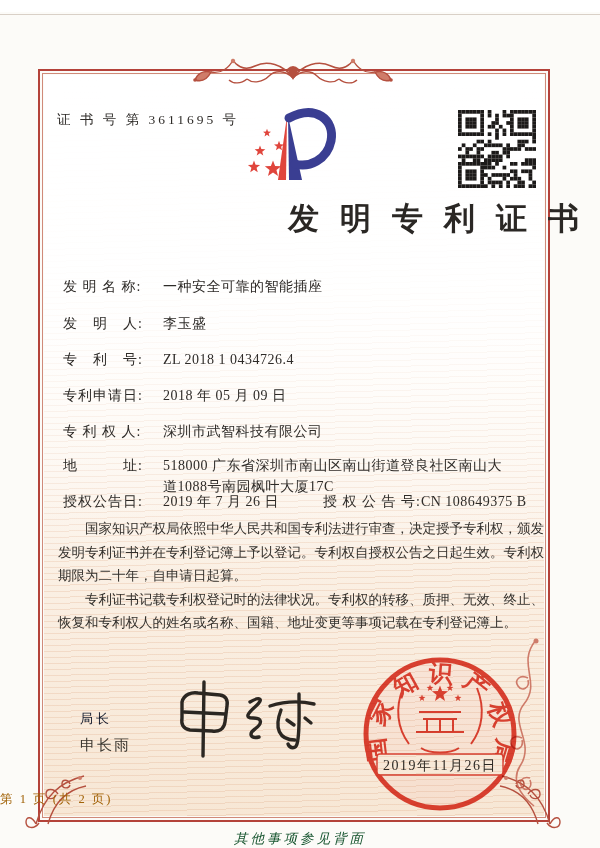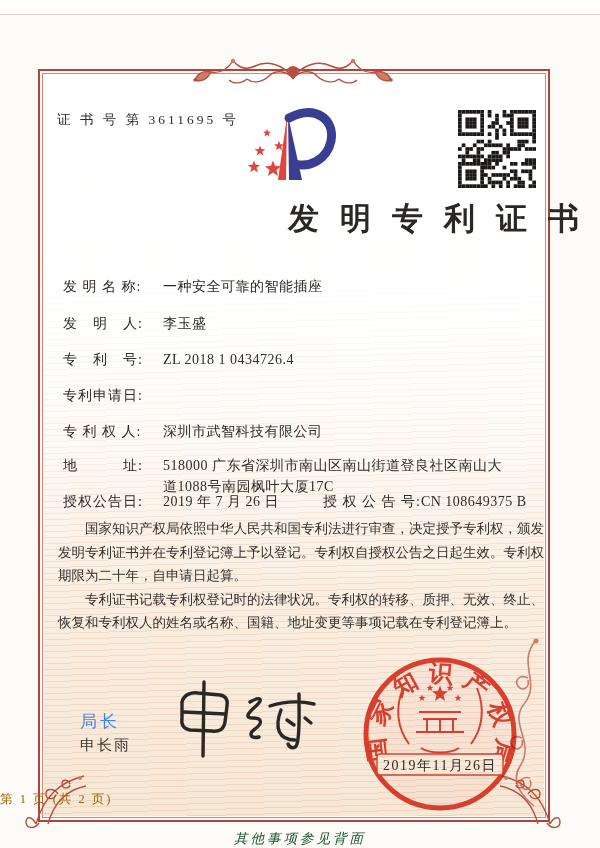--- a/index.html
+++ b/index.html
@@ -38,21 +38,21 @@
     font-size:14px;line-height:21px;}
   .flabel{flex:0 0 100px;letter-spacing:1px;white-space:nowrap;}
   .fvalue{flex:0 1 352px;letter-spacing:.5px;}
   .fvalue-short{flex:0 0 158px;letter-spacing:.5px;}
   .flabel2{flex:0 0 96px;letter-spacing:1px;margin-left:2px;white-space:nowrap;}
 
   .paras{position:absolute;left:58px;top:505px;width:486px;font-size:13.5px;line-height:23.5px;
     text-align:justify;color:#33302c;}
   .paras p{margin:0;text-indent:2em;}
 
-  .sig-role{position:absolute;left:80px;top:698px;font-size:17px;letter-spacing:3px;color:#3b82f6;}
+  .sig-role{position:absolute;left:80px;top:698px;font-size:13px;letter-spacing:3px;color:#0f172a;}
   .sig-name{position:absolute;left:80px;top:724px;font-size:15px;letter-spacing:2px;color:#3a362f;}
   .sig-script{position:absolute;left:168px;top:664px;width:160px;height:92px;}
 
   .seal{position:absolute;left:353px;top:638px;width:174px;height:172px;mix-blend-mode:multiply;opacity:.95;}
 
   .page-no{position:absolute;left:0;top:779px;width:100%;text-align:left;font-size:12.5px;letter-spacing:2px;color:#a16207;}
   .back-note{position:absolute;left:0;top:818px;width:100%;text-align:center;font-size:13.5px;
     font-style:italic;letter-spacing:3px;color:#14532d;}
 </style>
 </head>
@@ -366,20 +366,21 @@
   <div class="field-row" style="top:301px">
     <span class="flabel">发　明　人:</span>
     <span class="fvalue">李玉盛</span>
   </div>
   <div class="field-row" style="top:337px">
     <span class="flabel">专　利　号:</span>
     <span class="fvalue">ZL 2018 1 0434726.4</span>
   </div>
   <div class="field-row" style="top:373px">
     <span class="flabel">专利申请日:</span>
+    <span class="fvalue">2018 年 05 月 09 日</span>
   </div>
   <div class="field-row" style="top:409px">
     <span class="flabel">专 利 权 人:</span>
     <span class="fvalue">深圳市武智科技有限公司</span>
   </div>
   <div class="field-row" style="top:443px">
     <span class="flabel">地　　　址:</span>
     <span class="fvalue">518000 广东省深圳市南山区南山街道登良社区南山大道1088号南园枫叶大厦17C</span>
   </div>
   <div class="field-row" style="top:479px">

